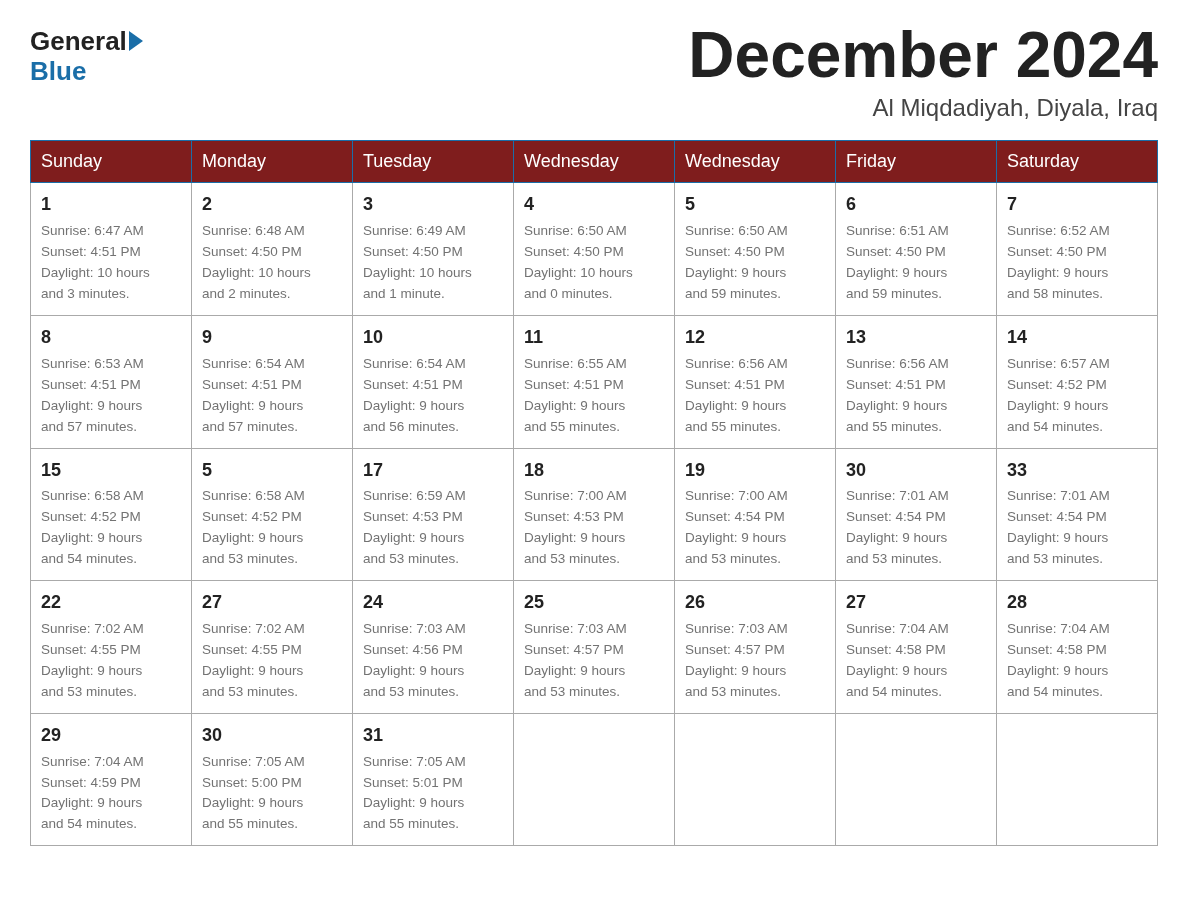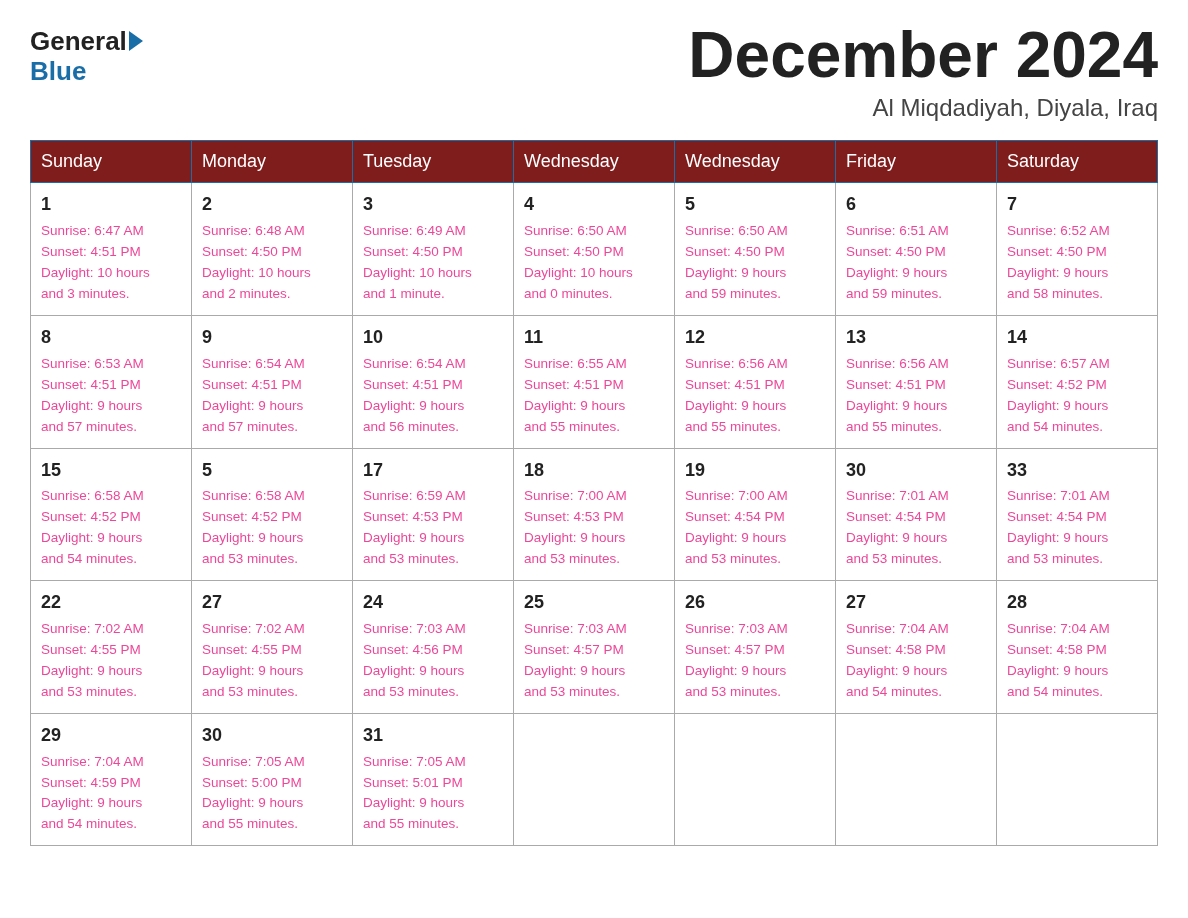--- a/index.html
+++ b/index.html
@@ -89,21 +89,21 @@
       background: #fff;
     }
     .day-number {
       font-size: 18px;
       font-weight: bold;
       display: block;
       margin-bottom: 2px;
     }
     .day-info {
       font-size: 13.5px;
-      color: #ec4899;
+      color: #737373;
     }
     .empty-cell {
       background: #fff;
     }
   </style>
 </head>
 <body>
 
 <div class="header-area">
   <div class="logo">

